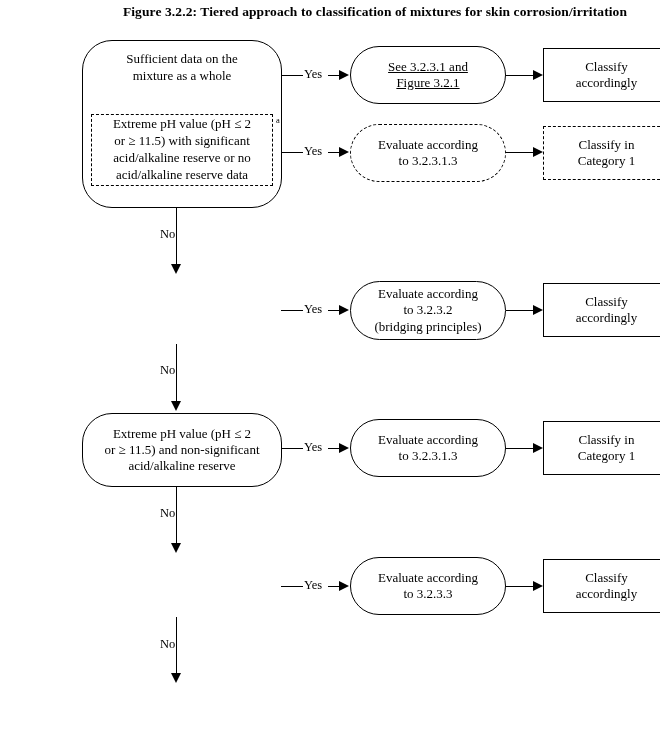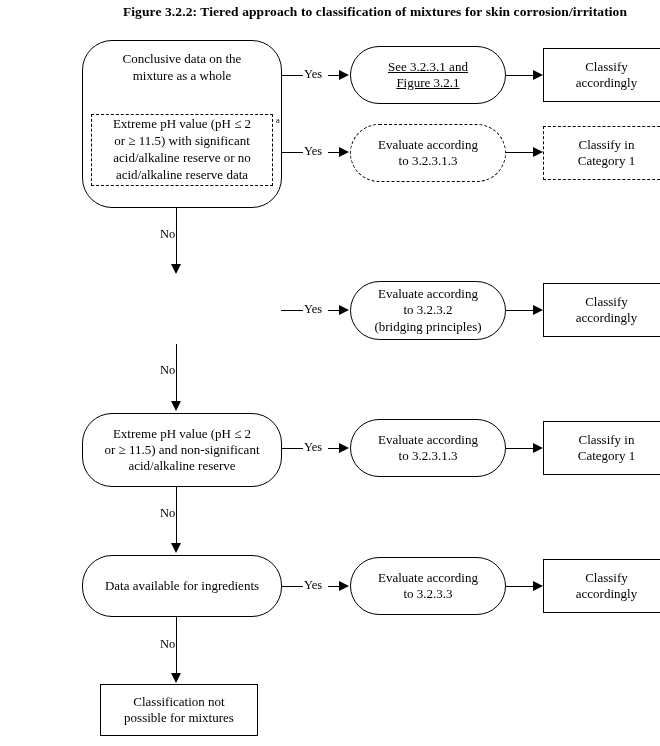--- a/index.html
+++ b/index.html
@@ -125,21 +125,21 @@
   }
 </style>
 </head>
 <body>
 
 <div id="page">
 
   <div class="title">Figure 3.2.2:  Tiered approach to classification of mixtures for skin corrosion/irritation</div>
 
   <div class="node rounded decision-stack" style="left:37px; top:40px; width:200px; height:168px;">
-    <div class="head" style="white-space:pre-line;">Conclusive data on the
+    <div class="head" style="white-space:pre-line;">Sufficient data on the
 mixture as a whole</div>
   </div>
   <div class="subbox" style="left:46px; top:114px; width:182px; height:72px;">
     <span style="white-space:pre-line;">Extreme pH value (pH ≤ 2
 or ≥ 11.5) with significant
 acid/alkaline reserve or no
 acid/alkaline reserve data</span>
   </div>
   <div class="sup-a" style="left:231px; top:116px;">a</div>
 
@@ -228,23 +228,20 @@
 
   <div class="node rect" style="left:498px; top:421px; width:127px; height:54px;">
     <span class="lines" style="white-space:pre-line;">Classify in
 Category 1</span>
   </div>
 
   <div class="vline" style="left:131px; top:487px; height:56px;"></div>
   <div class="edge-label" style="left:114px; top:507px;">No</div>
   <div class="arrow-down" style="left:125.5px; top:543px;"></div>
 
-  <div class="node rounded" style="left:37px; top:555px; width:200px; height:62px;">
-    <span class="lines" style="white-space:pre-line;">Data available for ingredients</span>
-  </div>
 
   <div class="hline" style="left:236px; top:586px; width:22px;"></div>
   <div class="edge-label" style="left:258px; top:579px;">Yes</div>
   <div class="hline" style="left:283px; top:586px; width:11px;"></div>
   <div class="arrow-right" style="left:294px; top:580.5px;"></div>
 
   <div class="node rounded" style="left:305px; top:557px; width:156px; height:58px;">
     <span class="lines" style="white-space:pre-line;">Evaluate according
 to 3.2.3.3</span>
   </div>
@@ -254,18 +251,14 @@
 
   <div class="node rect" style="left:498px; top:559px; width:127px; height:54px;">
     <span class="lines" style="white-space:pre-line;">Classify
 accordingly</span>
   </div>
 
   <div class="vline" style="left:131px; top:617px; height:56px;"></div>
   <div class="edge-label" style="left:114px; top:638px;">No</div>
   <div class="arrow-down" style="left:125.5px; top:673px;"></div>
 
-  <div class="node rect" style="left:55px; top:684px; width:158px; height:52px;">
-    <span class="lines" style="white-space:pre-line;">Classification not
-possible for mixtures</span>
-  </div>
 
 </div>
 
 </body></html>

